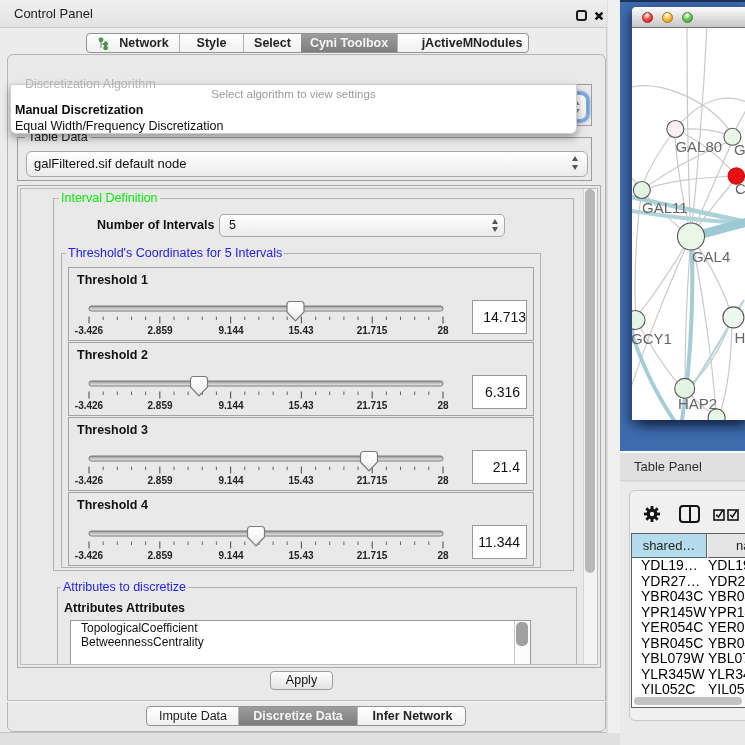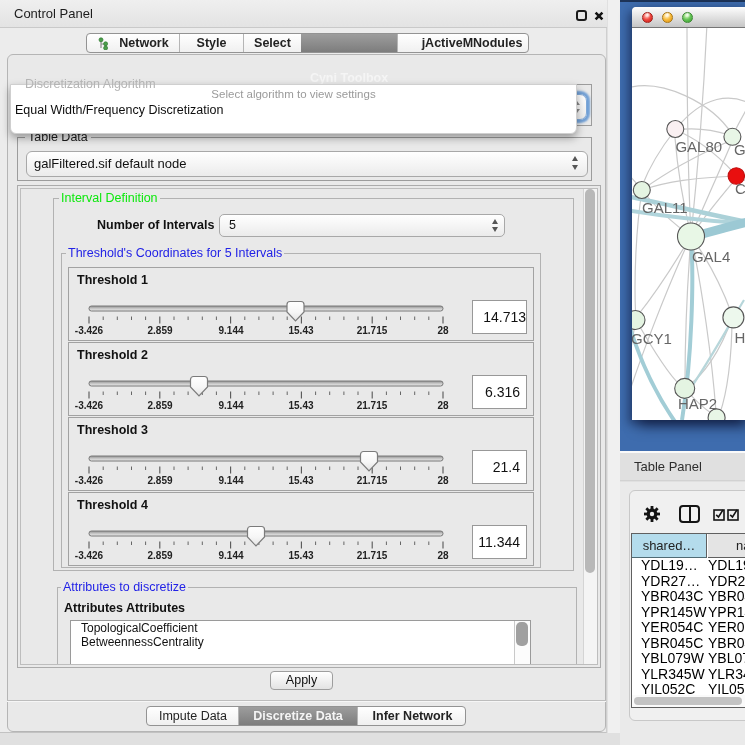--- a/index.html
+++ b/index.html
@@ -31,21 +31,21 @@
           <path d="M3,3 V11 M3,7 H7.5 M7.5,7 V11" stroke="#8a8a8a" stroke-width="1.2" fill="none"></path>
           <g fill="#4b9e4b" stroke="#2f7a2f" stroke-width="0.7">
             <circle cx="3" cy="2.8" r="2"></circle>
             <circle cx="7.6" cy="6.8" r="2"></circle>
             <circle cx="7.6" cy="11" r="2"></circle>
           </g>
         </svg>
       <span style="margin-left:21px;">Network</span></div>
     <div class="abs" style="left:93px;top:0;width:63px;height:18px;text-align:center;line-height:18px;font-size:12.5px;font-weight:bold;color:#232323;">Style</div>
     <div class="abs" style="left:157px;top:0;width:57px;height:18px;text-align:center;line-height:18px;font-size:12.5px;font-weight:bold;color:#232323;">Select</div>
-    <div class="abs" style="left:214px;top:0;width:96px;height:18px;text-align:center;line-height:18px;font-size:12.5px;font-weight:bold;color:#f5f5f5;margin-top:35px;">Cyni Toolbox</div>
+    <div class="abs" style="left:214px;top:0;width:96px;height:18px;text-align:center;line-height:18px;font-size:12.5px;font-weight:bold;color:#f5f5f5;">Cyni Toolbox</div>
     <div class="abs" style="left:311px;top:0;width:132px;height:18px;text-align:center;line-height:18px;font-size:12.5px;font-weight:bold;color:#232323;"><span style="margin-left:16px;">jActiveMNodules</span></div>
   </div>
 
   <div class="abs" style="left:17px;top:84px;width:575px;height:42px;border:1px solid #9c9c9c;"></div>
 
   <div class="abs" style="left:26px;top:94px;width:561px;height:26px;border-radius:7px;background:linear-gradient(#fff,#ececec);border:1px solid #80a9d8;box-shadow:0 0 2px 2.5px rgba(100,152,212,0.9);"></div>
   <div class="abs" style="left:574px;top:101px;width:0;height:0;border-left:3px solid transparent;border-right:3px solid transparent;border-bottom:4px solid #888;"></div>
   <div class="abs" style="left:574px;top:109px;width:0;height:0;border-left:3px solid transparent;border-right:3px solid transparent;border-top:4px solid #888;"></div>
 
   <div class="abs" style="left:17px;top:137px;width:575px;height:44px;border:1px solid #9c9c9c;"></div>
@@ -306,20 +306,21 @@
     <div class="abs" style="left:211px;top:0;width:109px;height:18px;text-align:center;line-height:18px;font-size:12.5px;font-weight:bold;color:#232323;">Infer Network</div>
   </div>
 
   <div class="abs" style="left:609px;top:345px;width:3px;height:6px;background:#a9a9a9;border-radius:2px;"></div>
 </div>
 
 <div class="abs" style="left:25px;top:77px;height:14px;line-height:14px;font-size:12.5px;color:#b4b4b4;z-index:30;">Discretization Algorithm</div>
 
 <div class="abs" style="left:10px;top:84px;width:567px;height:50px;background:#ffffff;border:1px solid #cfcfcf;border-radius:0 0 6px 6px;box-shadow:0 4px 8px rgba(0,0,0,0.35);z-index:20;">
   <div style="height:15px;line-height:15px;text-align:center;font-size:11.5px;color:#9a9a9a;margin-top:2px;">Select algorithm to view settings</div>
+  <div style="height:16px;line-height:16px;font-size:12.5px;font-weight:bold;color:#0d0d0d;padding-left:4px;">Manual Discretization</div>
   <div style="height:16px;line-height:16px;font-size:12.5px;color:#0d0d0d;padding-left:4px;">Equal Width/Frequency Discretization</div>
 </div>
 
 <div class="abs" style="left:608px;top:0;width:12px;height:733px;background:#f0f0f0;"></div>
 
 <div class="abs" style="left:620px;top:0;width:125px;height:451px;background:#3e6cae;"></div>
 <div class="abs" style="left:620px;top:0;width:125px;height:2px;background:#1d3357;"></div>
 
 <div class="abs" style="left:632px;top:7px;width:113px;height:413px;background:#fff;box-shadow:6px 6px 14px rgba(0,0,25,0.55), -4px 4px 10px rgba(0,0,30,0.35);border-radius:5px 0 0 0;">
   <div class="abs" style="left:0;top:0;width:113px;height:21px;background:linear-gradient(#fdfdfd,#c6c6c6);border-bottom:1px solid #757575;border-radius:4px 0 0 0;"></div>

